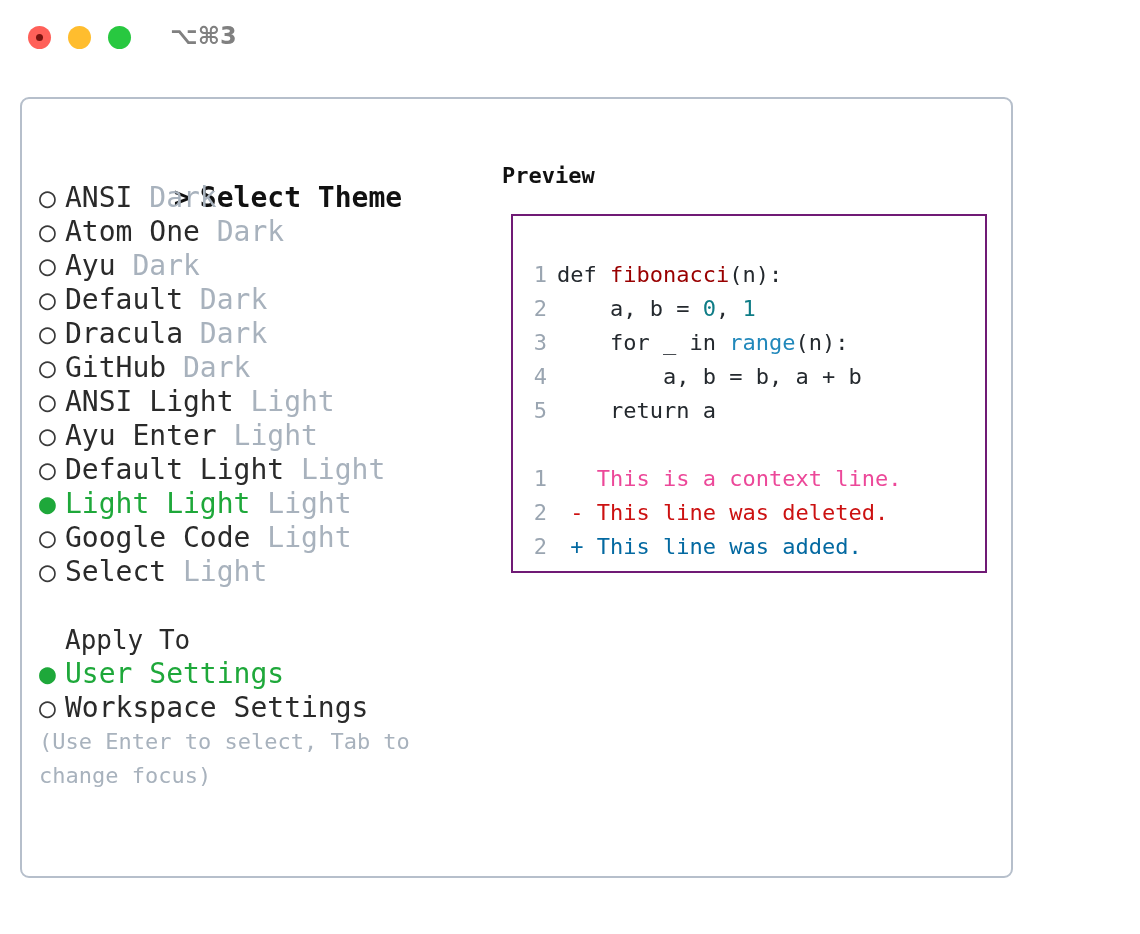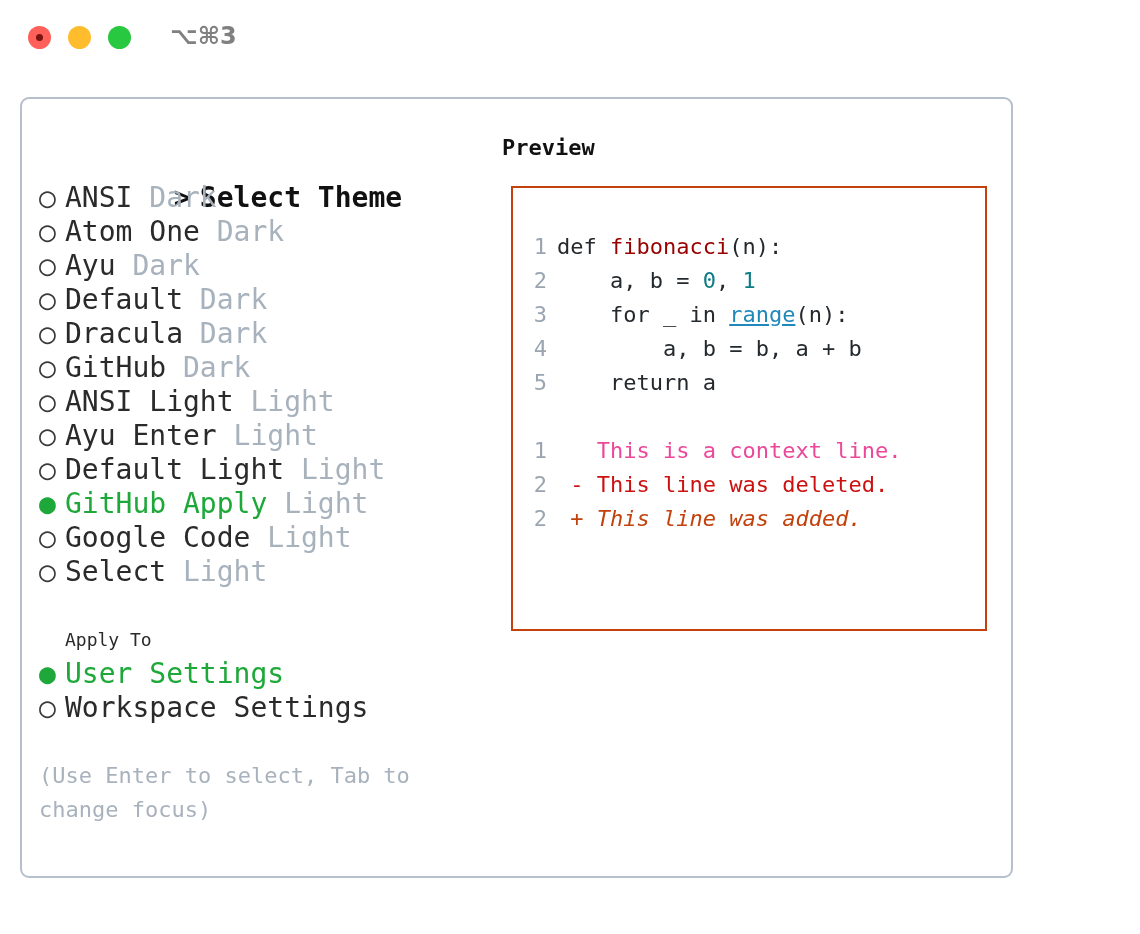--- a/index.html
+++ b/index.html
@@ -112,55 +112,54 @@
     color: #a8b2bd;
   }
   .row.selected .marker { color: #1ea83a; }
   .row.selected .name   { color: #1ea83a; }
 
   .section-gap { height: 34px; }
 
   .apply-header {
     height: 34px;
     line-height: 34px;
-    font-size: 18px;
+    font-size: 26px;
     color: #2a2a2a;
     padding-left: 26px;
     white-space: pre;
   }
 
   .hint {
-    margin-top: 34px;
     font-size: 22px;
     line-height: 34px;
     color: #a8b2bd;
     width: 400px;
     white-space: pre-wrap;
   }
 
   
   .right-col {
     position: absolute;
     left: 480px;
-    top: 32px;
+    top: 60px;
     width: 490px;
   }
   .preview-title {
     font-size: 22px;
     font-weight: bold;
     color: #111111;
     line-height: 34px;
     height: 34px;
   }
   .preview-box {
     margin-top: 21px;
     margin-left: 9px;
     width: 476px;
-    height: 445px;
-    border: 2px solid #c2410c;
+    height: 359px;
+    border: 2px solid #701a75;
     box-sizing: border-box;
     background: #ffffff;
     position: relative;
   }
   .code {
     position: absolute;
     left: 12px;
     top: 42px;
     font-size: 22px;
     line-height: 34px;
@@ -169,24 +168,24 @@
   .code .ln {
     display: inline-block;
     width: 22px;
     text-align: right;
     color: #9aa5b1;
     margin-right: 10px;
   }
   .tok-plain  { color: #24292e; }
   .tok-func   { color: #990000; }
   .tok-num    { color: #0e7c86; }
-  .tok-builtin{ color: #2188bb; text-decoration: underline; }
+  .tok-builtin{ color: #2188bb; }
   .tok-ctx    { color: #ec4899; }
   .tok-del    { color: #cc1111; }
-  .tok-add    { color: #c2410c; font-style: italic; }
+  .tok-add    { color: #0369a1; }
   .code .blank-line { height: 34px; }
 </style>
 </head>
 <body>
 
 <div class="window">
 
   <div class="titlebar">
     <div class="dots">
       <span class="dot red"></span>
@@ -207,21 +206,21 @@
       <div id="theme-list">
           <div class="row"><span class="marker">○</span><span class="name">ANSI </span><span class="tag">Dark</span></div>
           <div class="row"><span class="marker">○</span><span class="name">Atom One </span><span class="tag">Dark</span></div>
           <div class="row"><span class="marker">○</span><span class="name">Ayu </span><span class="tag">Dark</span></div>
           <div class="row"><span class="marker">○</span><span class="name">Default </span><span class="tag">Dark</span></div>
           <div class="row"><span class="marker">○</span><span class="name">Dracula </span><span class="tag">Dark</span></div>
           <div class="row"><span class="marker">○</span><span class="name">GitHub </span><span class="tag">Dark</span></div>
           <div class="row"><span class="marker">○</span><span class="name">ANSI Light </span><span class="tag">Light</span></div>
           <div class="row"><span class="marker">○</span><span class="name">Ayu Enter </span><span class="tag">Light</span></div>
           <div class="row"><span class="marker">○</span><span class="name">Default Light </span><span class="tag">Light</span></div>
-          <div class="row selected"><span class="marker">●</span><span class="name">GitHub Apply </span><span class="tag">Light</span></div>
+          <div class="row selected"><span class="marker">●</span><span class="name">Light Light </span><span class="tag">Light</span></div>
           <div class="row"><span class="marker">○</span><span class="name">Google Code </span><span class="tag">Light</span></div>
           <div class="row"><span class="marker">○</span><span class="name">Select </span><span class="tag">Light</span></div>
         </div>
 
       <div class="section-gap"></div>
 
       <div class="apply-header">Apply To</div>
 
       <div id="apply-list">
           <div class="row selected"><span class="marker">●</span><span class="name">User Settings</span></div>

